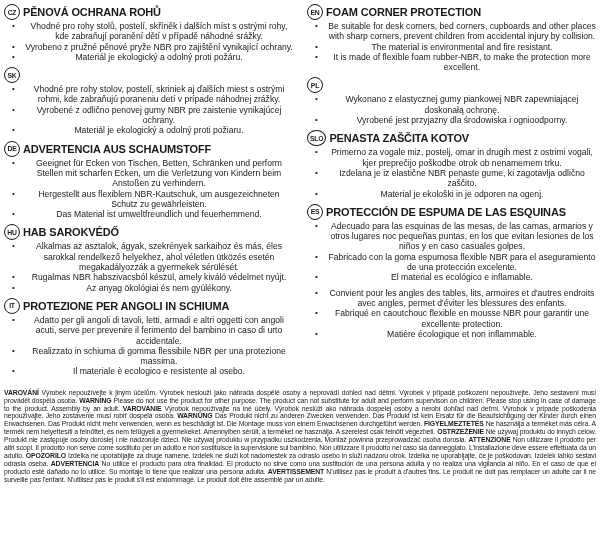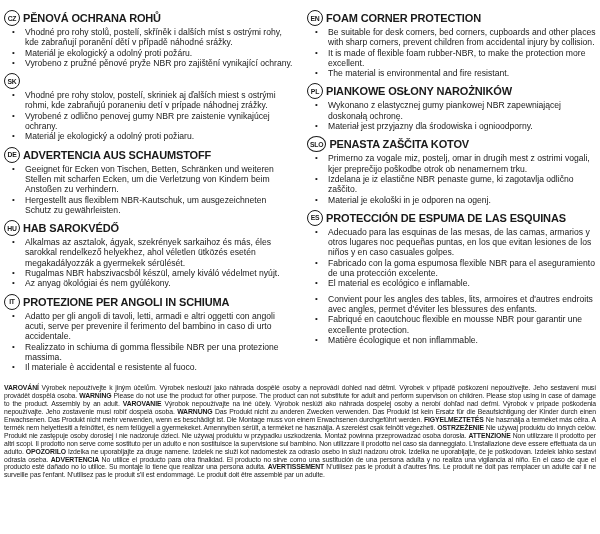--- a/index.html
+++ b/index.html
@@ -12,21 +12,21 @@
     height: 534px;
     overflow: hidden;
     color: #1a1a1a;
     font-family: "Liberation Sans", sans-serif;
     -webkit-font-smoothing: antialiased;
   }
   .page {
     box-sizing: border-box;
     width: 600px;
     height: 378px;
-    padding: 10px 4px 0 4px;
+    padding: 4px 4px 0 4px;
   }
   .columns {
     display: grid;
     grid-template-columns: 1fr 1fr;
     column-gap: 14px;
   }
   .section {
     margin-bottom: 5px;
   }
   .section-header {
@@ -59,20 +59,21 @@
   .bullets {
     margin: 0;
     padding: 0;
     list-style: none;
     font-size: 8.6px;
     line-height: 10.3px;
   }
   .bullets li {
     position: relative;
     padding-left: 21px;
+    text-align: center;
   }
   .bullets li::before {
     content: "\2022";
     position: absolute;
     left: 8px;
     top: 0;
     font-size: 8px;
   }
   .warnings {
     margin-top: 7px;
@@ -91,42 +92,43 @@
 <div class="page">
   <div class="columns">
     <div class="col" id="left-col">
         <div class="section">
           <div class="section-header">
             <span class="lang-code">CZ</span>
             <span class="section-title">PĚNOVÁ OCHRANA ROHŮ</span>
           </div>
           <ul class="bullets">
             <li>Vhodné pro rohy stolů, postelí, skříněk i dalších míst s ostrými rohy, kde zabraňují poranění dětí v případě náhodné srážky.</li>
+            <li>Vyrobeno z pružné pěnové pryže NBR pro zajištění vynikající ochrany.</li>
             <li>Materiál je ekologický a odolný proti požáru.</li>
-            <li>Vyrobeno z pružné pěnové pryže NBR pro zajištění vynikající ochrany.</li>
           </ul>
         </div>
         <div class="section">
           <div class="section-header">
             <span class="lang-code">SK</span>
           </div>
           <ul class="bullets">
             <li>Vhodné pre rohy stolov, postelí, skriniek aj ďalších miest s ostrými rohmi, kde zabraňujú poraneniu detí v prípade náhodnej zrážky.</li>
             <li>Vyrobené z odlično penovej gumy NBR pre zaistenie vynikajúcej ochrany.</li>
             <li>Materiál je ekologický a odolný proti požiaru.</li>
           </ul>
         </div>
         <div class="section">
           <div class="section-header">
             <span class="lang-code">DE</span>
             <span class="section-title">ADVERTENCIA AUS SCHAUMSTOFF</span>
           </div>
           <ul class="bullets">
-            <li>Geeignet für Ecken von Tischen, Betten, Schränken und weiteren Stellen mit scharfen Ecken, um die Verletzung von Kindern beim Anstoßen zu verhindern.</li>
+            <li>Geeignet für Ecken von Tischen, Betten, Schränken und perform Stellen mit scharfen Ecken, um die Verletzung von Kindern beim Anstoßen zu verhindern.</li>
             <li>Hergestellt aus flexiblem NBR-Kautschuk, um ausgezeichneten Schutz zu gewährleisten.</li>
+            <li>Das Material ist umweltfreundlich und feuerhemmend.</li>
           </ul>
         </div>
         <div class="section">
           <div class="section-header">
             <span class="lang-code">HU</span>
             <span class="section-title">HAB SAROKVÉDŐ</span>
           </div>
           <ul class="bullets">
             <li>Alkalmas az asztalok, ágyak, szekrények sarkaihoz és más, éles sarokkal rendelkező helyekhez, ahol véletlen ütközés esetén megakadályozzák a gyermekek sérülését.</li>
             <li>Rugalmas NBR habszivacsból készül, amely kiváló védelmet nyújt.</li>
@@ -134,44 +136,43 @@
           </ul>
         </div>
         <div class="section">
           <div class="section-header">
             <span class="lang-code">IT</span>
             <span class="section-title">PROTEZIONE PER ANGOLI IN SCHIUMA</span>
           </div>
           <ul class="bullets">
             <li>Adatto per gli angoli di tavoli, letti, armadi e altri oggetti con angoli acuti, serve per prevenire il ferimento del bambino in caso di urto accidentale.</li>
             <li>Realizzato in schiuma di gomma flessibile NBR per una protezione massima.</li>
-            <li>Il materiale è accidental e resistente al fuoco.</li>
+            <li>Il materiale è ecologico e resistente al osebo.</li>
           </ul>
         </div>
       </div>
     <div class="col" id="right-col">
         <div class="section">
           <div class="section-header">
             <span class="lang-code">EN</span>
             <span class="section-title">FOAM CORNER PROTECTION</span>
           </div>
           <ul class="bullets">
             <li>Be suitable for desk corners, bed corners, cupboards and other places with sharp corners, prevent children from accidental injury by collision.</li>
+            <li>The material is environmental and fire resistant.</li>
             <li>It is made of flexible foam rubber-NBR, to make the protection more excellent.</li>
-            <li>The material is environmental and fire resistant.</li>
           </ul>
         </div>
         <div class="section">
           <div class="section-header">
             <span class="lang-code">PL</span>
-            <span class="section-title">PIANKOWE OSŁONY NAROŻNIKÓW</span>
           </div>
           <ul class="bullets">
             <li>Wykonano z elastycznej gumy piankowej NBR zapewniającej doskonałą ochronę.</li>
-            <li>Materiał jest przyjazny dla środowiska i ognioodporny.</li>
+            <li>Vyrobené jest przyjazny dla środowiska i ognioodporny.</li>
           </ul>
         </div>
         <div class="section">
           <div class="section-header">
             <span class="lang-code">SLO</span>
             <span class="section-title">PENASTA ZAŠČITA KOTOV</span>
           </div>
           <ul class="bullets">
             <li>Primerno za vogale miz, postelj, omar in drugih mest z ostrimi vogali, kjer preprečijo poškodbe otrok ob nenamernem trku.</li>
             <li>Izdelana je iz elastične NBR penaste gume, ki zagotavlja odlično zaščito.</li>

